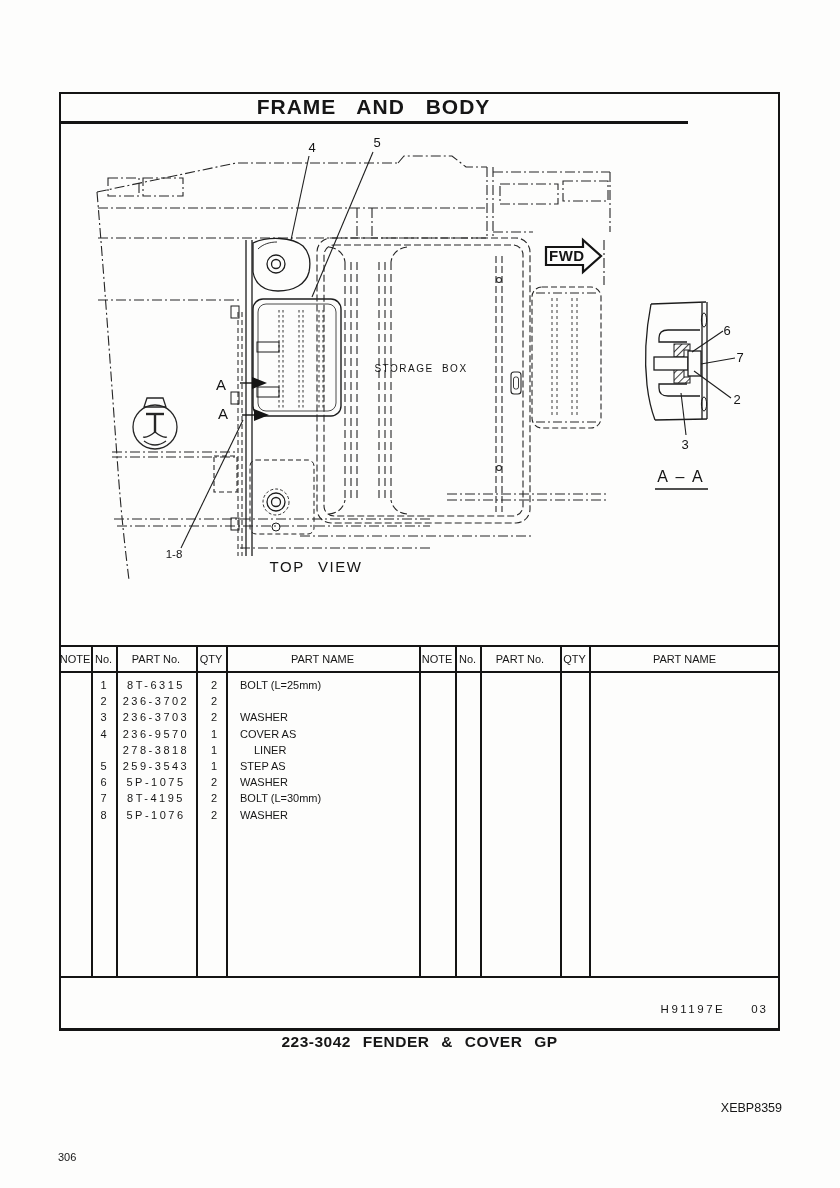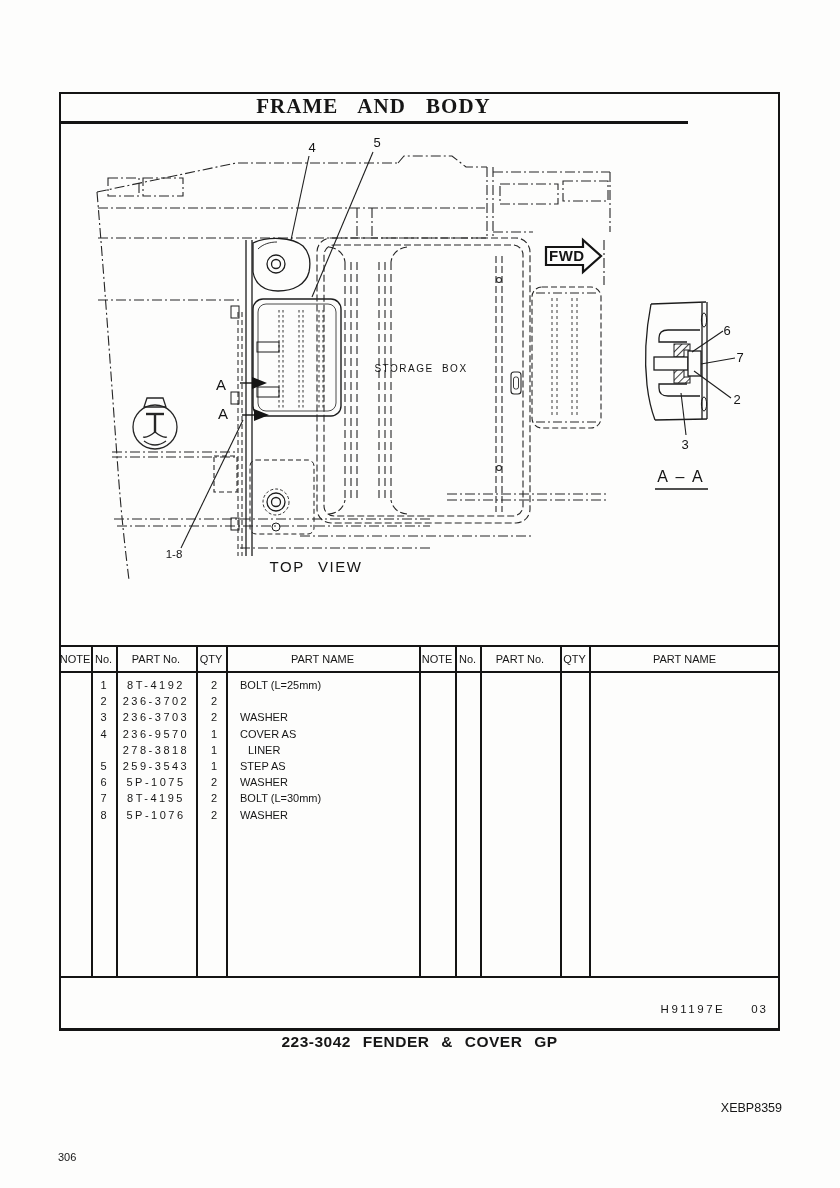--- a/index.html
+++ b/index.html
@@ -9,21 +9,21 @@
     overflow:hidden;
   }
   
   .page-border{
     position:absolute;left:59px;top:92px;width:717px;height:934px;
     border:2px solid #141414;border-bottom-width:3px;
   }
   .title-band{
     position:absolute;left:59px;top:92px;width:629px;height:29px;
     border-bottom:3px solid #141414;
-    display:flex;align-items:center;justify-content:center;font-family:Liberation Serif, serif;
+    display:flex;align-items:center;justify-content:center;
   }
   .title-band .t{
     font-size:21px;font-weight:600;letter-spacing:1px;word-spacing:14px;
   }
   
   svg.diagram{position:absolute;left:59px;top:123px;}
   svg text{font-family:"Liberation Sans",sans-serif;fill:#141414;}
 
   
   .hline{position:absolute;background:#141414;height:2px;}
@@ -31,21 +31,21 @@
   .th{
     position:absolute;top:646px;height:26px;line-height:26px;
     font-size:11px;text-align:center;white-space:nowrap;
   }
   .rows{position:absolute;left:59px;top:677px;width:719px;}
   .prow{position:relative;height:16.2px;line-height:16.2px;font-size:11px;}
   .prow .c-no{position:absolute;left:32px;width:25px;text-align:center;}
   .prow .c-part{position:absolute;left:57px;width:80px;text-align:center;letter-spacing:2.5px;}
   .prow .c-qty{position:absolute;left:137px;width:30px;text-align:right;padding-right:9px;box-sizing:border-box;}
   .prow .c-name{position:absolute;left:167px;width:252px;text-align:left;padding-left:14px;box-sizing:border-box;white-space:nowrap;}
-  .prow .c-name.indent{padding-left:22px;}
+  .prow .c-name.indent{padding-left:28px;}
 
   .doc-code{
     position:absolute;top:1003px;left:59px;width:709px;text-align:right;
     font-size:11.5px;letter-spacing:2.5px;
   }
   .doc-code .rev{margin-left:26px;letter-spacing:2px;}
   .caption{
     position:absolute;top:1033px;left:59px;width:721px;text-align:center;
     font-size:15.5px;font-weight:700;letter-spacing:.5px;word-spacing:7px;
   }
@@ -234,21 +234,21 @@
     <div class="th" style="left:226px;width:193px;">PART NAME</div>
     <div class="th" style="left:419px;width:36px;">NOTE</div>
     <div class="th" style="left:455px;width:25px;">No.</div>
     <div class="th" style="left:480px;width:80px;">PART No.</div>
     <div class="th" style="left:560px;width:29px;">QTY</div>
     <div class="th" style="left:589px;width:191px;">PART NAME</div>
 
     <div class="rows">
       <div class="prow">
         <span class="c-no">1</span>
-        <span class="c-part">8T-4192</span>
+        <span class="c-part">8T-6315</span>
         <span class="c-qty">2</span>
         <span class="c-name">BOLT (L=25mm)</span>
       </div>
       <div class="prow">
         <span class="c-no">2</span>
         <span class="c-part">236-3702</span>
         <span class="c-qty">2</span>
       </div>
       <div class="prow">
         <span class="c-no">3</span>

